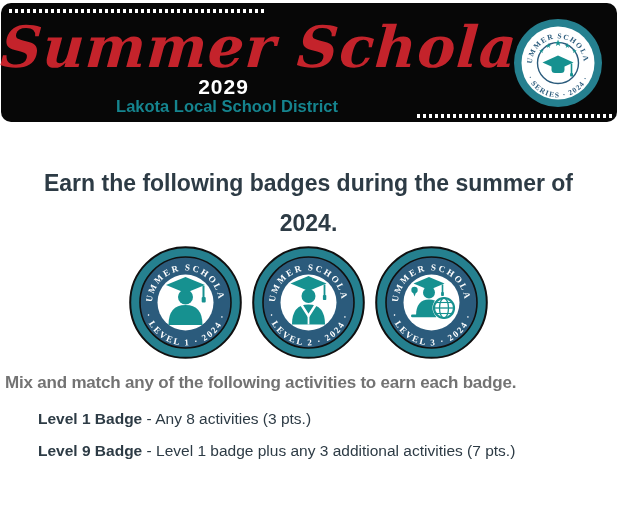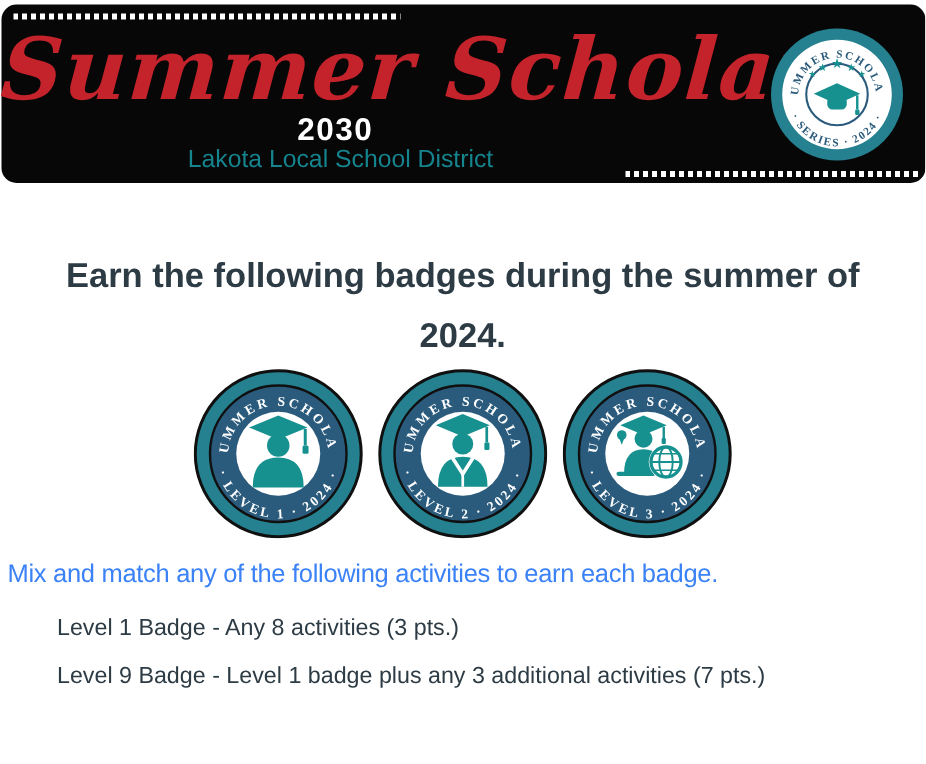--- a/index.html
+++ b/index.html
@@ -23,59 +23,59 @@
     font-family:"DejaVu Serif",serif;font-style:italic;font-weight:700;
     font-size:57px;line-height:72px;color:#C4232B;letter-spacing:1px;
     transform:skewX(-4deg);white-space:nowrap;
   }
   .banner-year{
     position:absolute;top:72px;left:0;width:445px;text-align:center;
     color:#ffffff;font-weight:700;font-size:21px;letter-spacing:1px;
   }
   .banner-district{
     position:absolute;top:94px;left:0;width:452px;text-align:center;
-    color:#15848E;font-weight:400;font-size:16.5px;
+    color:#15848E;font-weight:700;font-size:16.5px;
   }
   .logo{position:absolute;top:15px;left:512px;width:90px;height:90px;}
   .logo-arc{font-family:"Liberation Serif",serif;font-size:7.5px;font-weight:700;
     letter-spacing:1.2px;fill:#2B5B7C;}
   .star{fill:#169190;font-family:"DejaVu Sans",sans-serif;}
   
   .heading{
     position:absolute;top:163px;left:0;right:0;margin:0;text-align:center;
     font-size:23px;font-weight:700;line-height:40px;color:#2D3B45;
   }
   .badges{
     position:absolute;top:246px;left:0;right:0;
     display:flex;justify-content:center;gap:10px;
   }
   .badge{width:113px;height:113px;}
   .arc-text{font-family:"Liberation Serif",serif;font-size:9px;font-weight:700;
     letter-spacing:2px;fill:#ffffff;}
   .mix{
     position:absolute;top:372px;left:5px;right:5px;margin:0;
-    font-size:17px;font-weight:400;letter-spacing:-0.2px;color:#3b82f6;line-height:22px;
+    font-size:17px;font-weight:700;letter-spacing:-0.2px;color:#737373;line-height:22px;
   }
   .level-row{
     position:absolute;left:38px;right:5px;margin:0;
     font-size:15.5px;color:#2D3B45;line-height:20px;
   }
-  .level-row .lvl-label{font-weight:400;}
+  .level-row .lvl-label{font-weight:700;}
   .lvl-1{top:409px;} .lvl-2{top:441px;} .lvl-3{top:472px;}
 </style>
 </head>
 <body>
 
 <div class="page">
 
   <header class="banner">
     <div class="dots dots-tl"></div>
     <div class="dots dots-br"></div>
     <div class="script-title">Summer Scholar</div>
-    <div class="banner-year">2030</div>
+    <div class="banner-year">2029</div>
     <div class="banner-district">Lakota Local School District</div>
 
     <svg class="logo" viewBox="0 0 90 90">
       <defs>
         <path id="logoTop" d="M 19 46.5 A 26 26 0 1 1 71 46.5"></path>
         <path id="logoBot" d="M 12 46.5 A 33 33 0 0 0 78 46.5"></path>
       </defs>
       <circle cx="45" cy="45" r="44" fill="#25808F"></circle>
       <circle cx="45" cy="45" r="36.5" fill="#ffffff"></circle>
       <text class="logo-arc"><textPath href="#logoTop" startOffset="50%" text-anchor="middle">SUMMER SCHOLAR</textPath></text>

